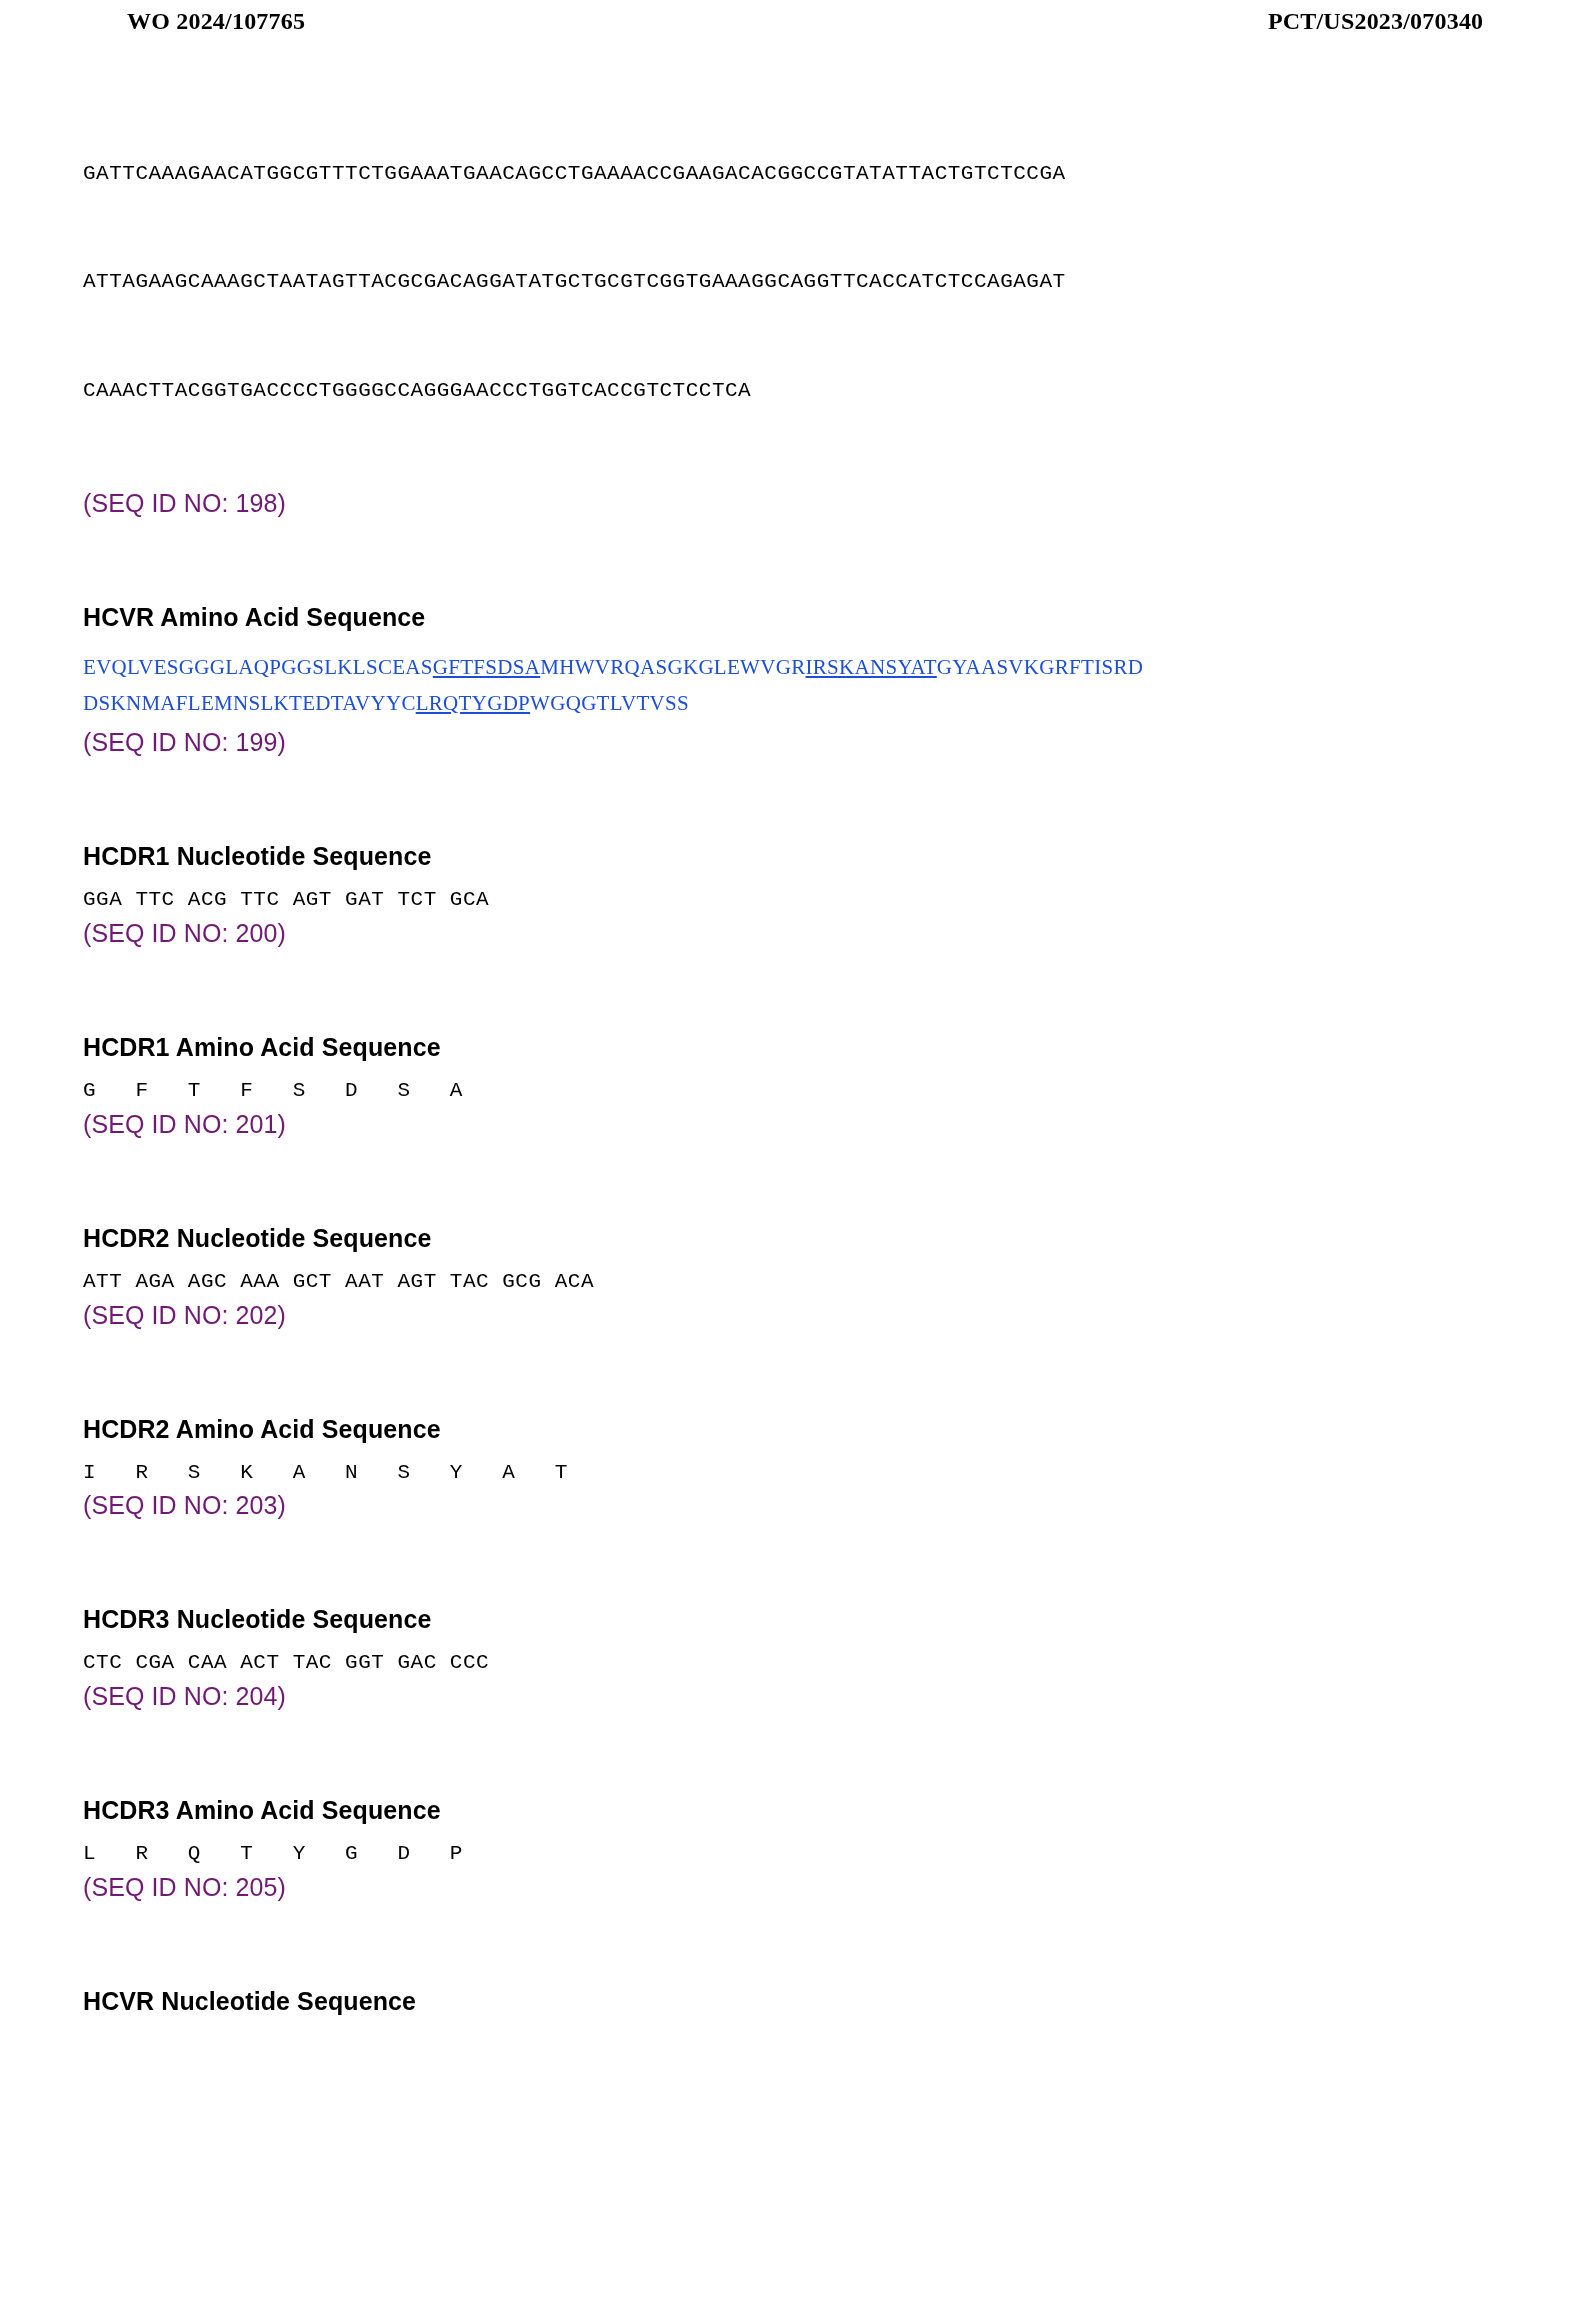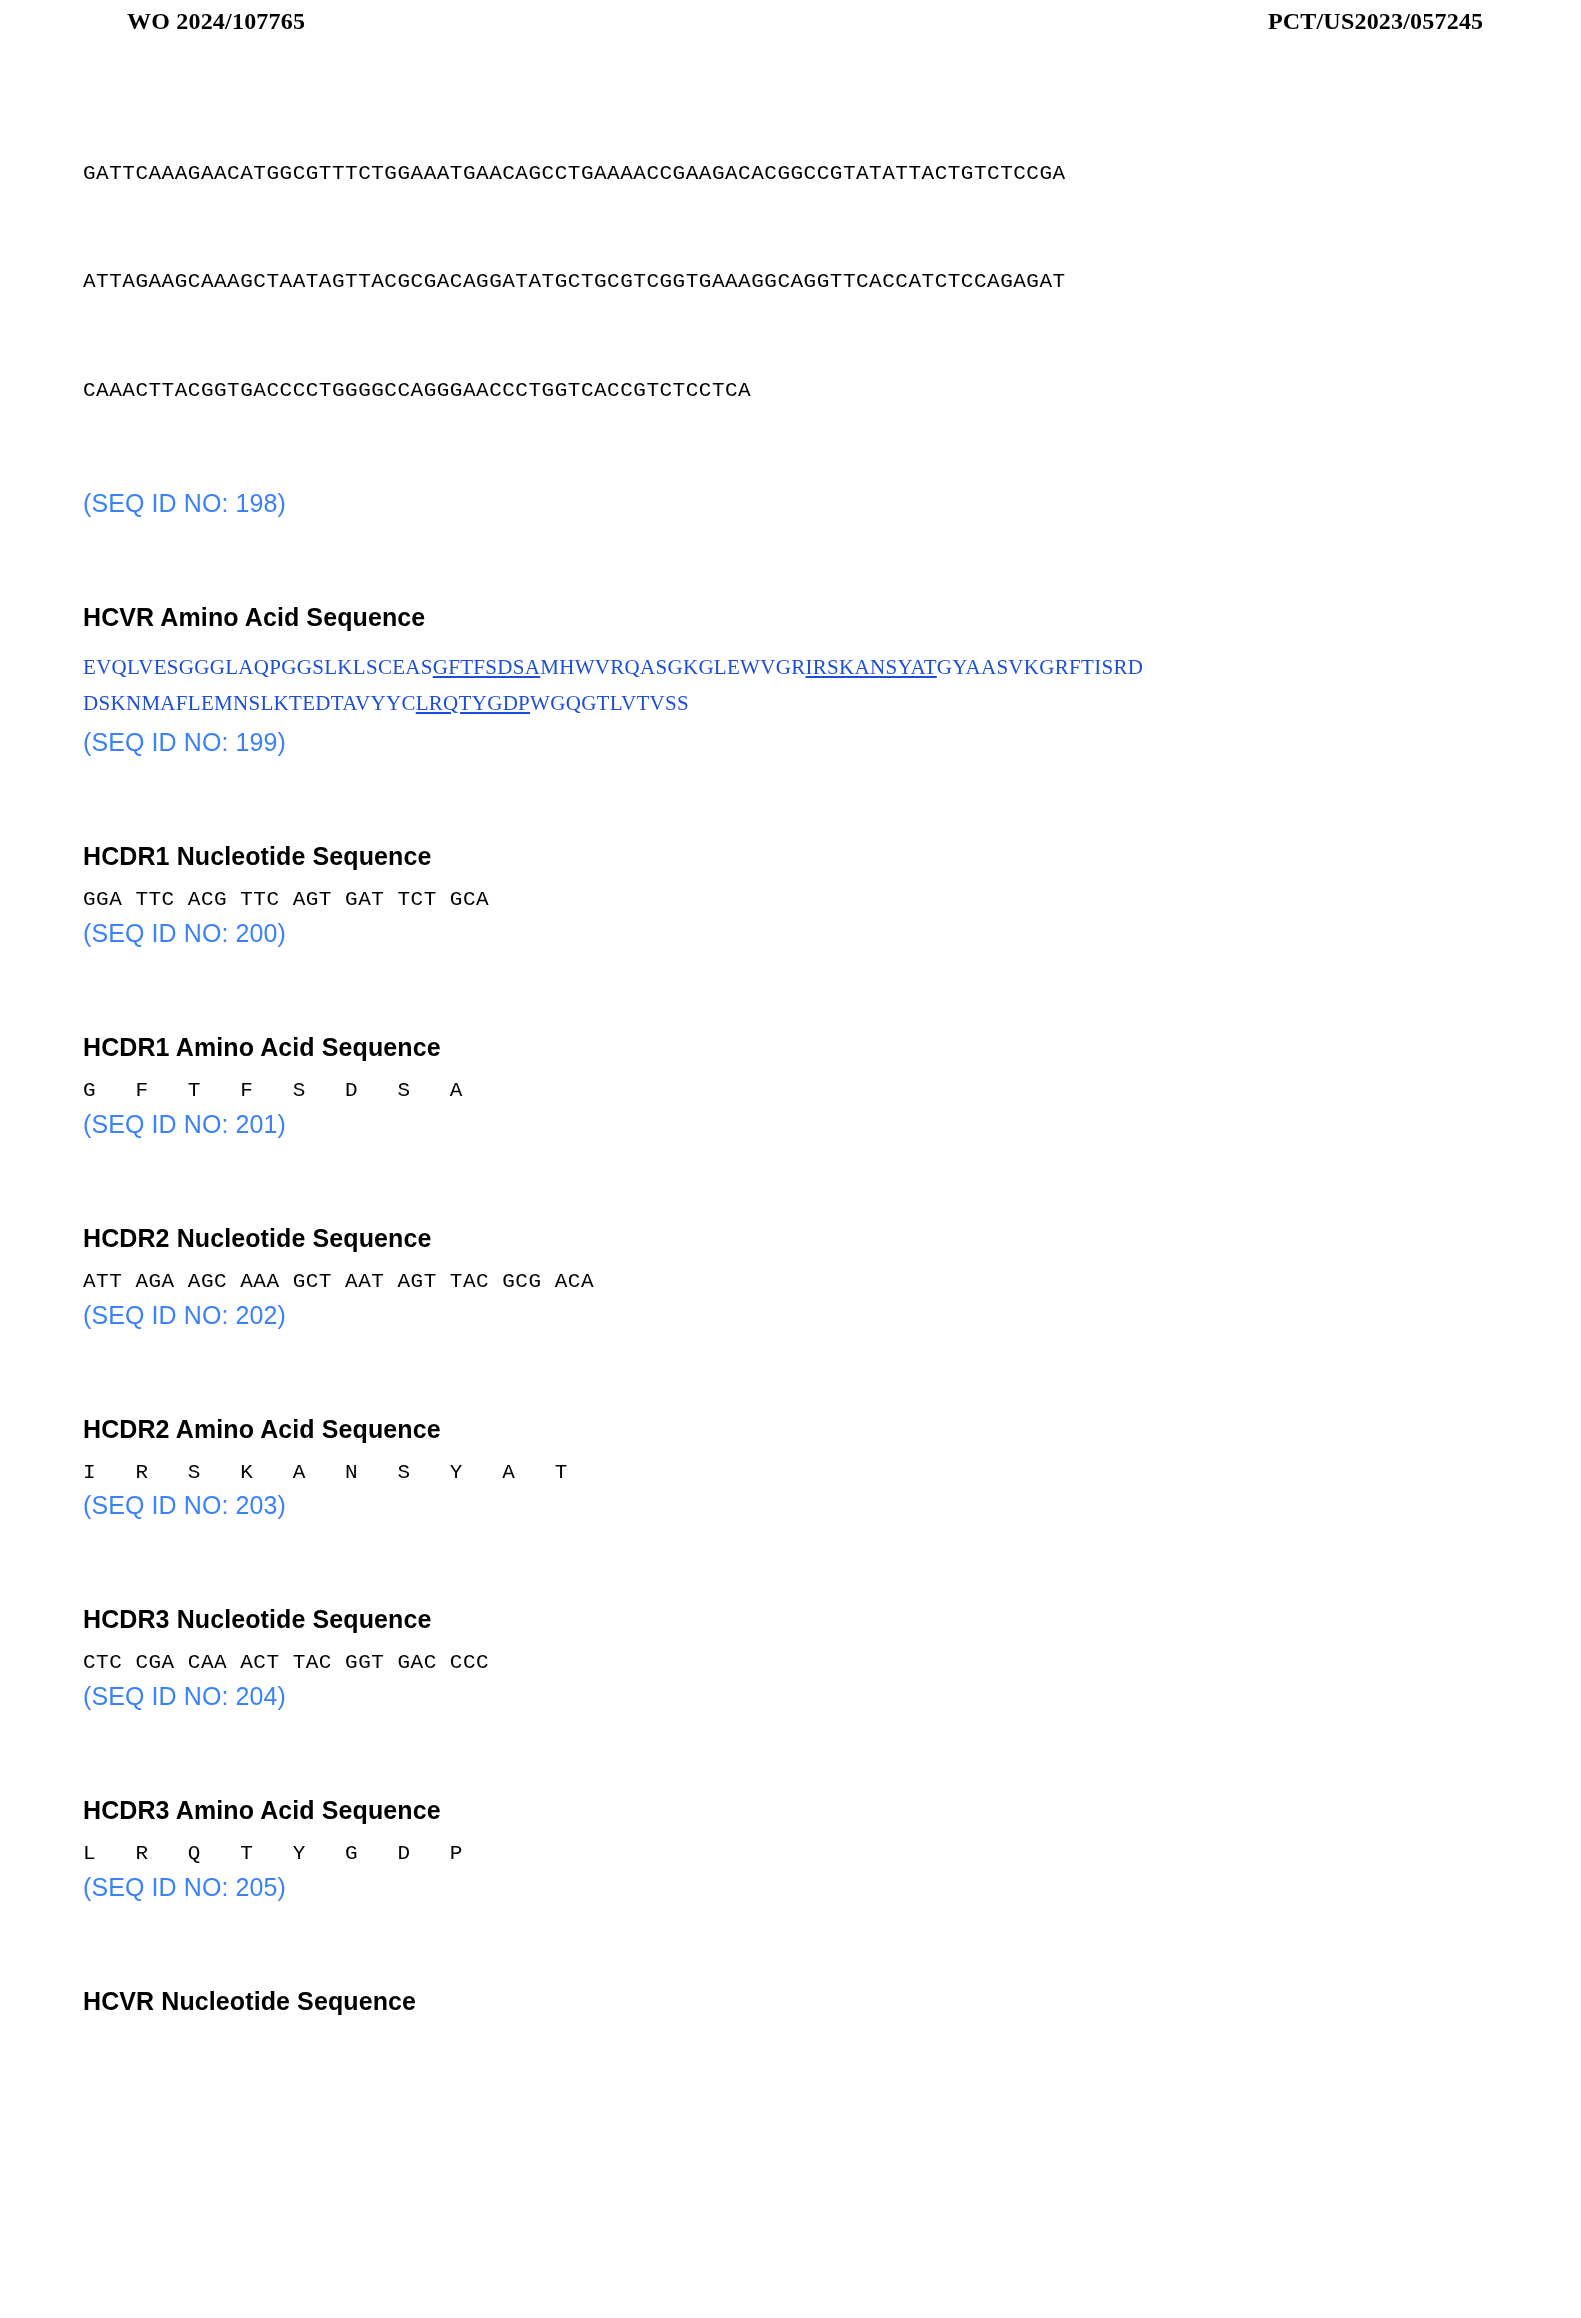--- a/index.html
+++ b/index.html
@@ -43,21 +43,21 @@
     letter-spacing: 0.5px;
     color: #000;
     white-space: pre-wrap;
     word-break: break-all;
   }
   .mono-line { display: block; }
 
   .seq-id {
     font-family: "Liberation Sans", sans-serif;
     font-size: 25px;
-    color: #3b82f6;
+    color: #701a75;
     margin-top: 7.7px;
     margin-bottom: 0;
     letter-spacing: 0.1px;
   }
 
   .section-title {
     font-family: "Liberation Sans", sans-serif;
     font-weight: bold;
     font-size: 25px;
     color: #000;
@@ -83,21 +83,21 @@
     color: #000;
   }
 </style>
 </head>
 <body>
 
 <div class="page">
 
   <div class="header">
     <div class="left">WO 2024/107765</div>
-    <div class="right">PCT/US2023/057245</div>
+    <div class="right">PCT/US2023/070340</div>
   </div>
 
   <div class="body">
 
     <div class="mono-block">
       <span class="mono-line">GATTCAAAGAACATGGCGTTTCTGGAAATGAACAGCCTGAAAACCGAAGACACGGCCGTATATTACTGTCTCCGA</span>
       <span class="mono-line">ATTAGAAGCAAAGCTAATAGTTACGCGACAGGATATGCTGCGTCGGTGAAAGGCAGGTTCACCATCTCCAGAGAT</span>
       <span class="mono-line">CAAACTTACGGTGACCCCTGGGGCCAGGGAACCCTGGTCACCGTCTCCTCA</span>
     </div>
     <div class="seq-id">(SEQ ID NO: 198)</div>

